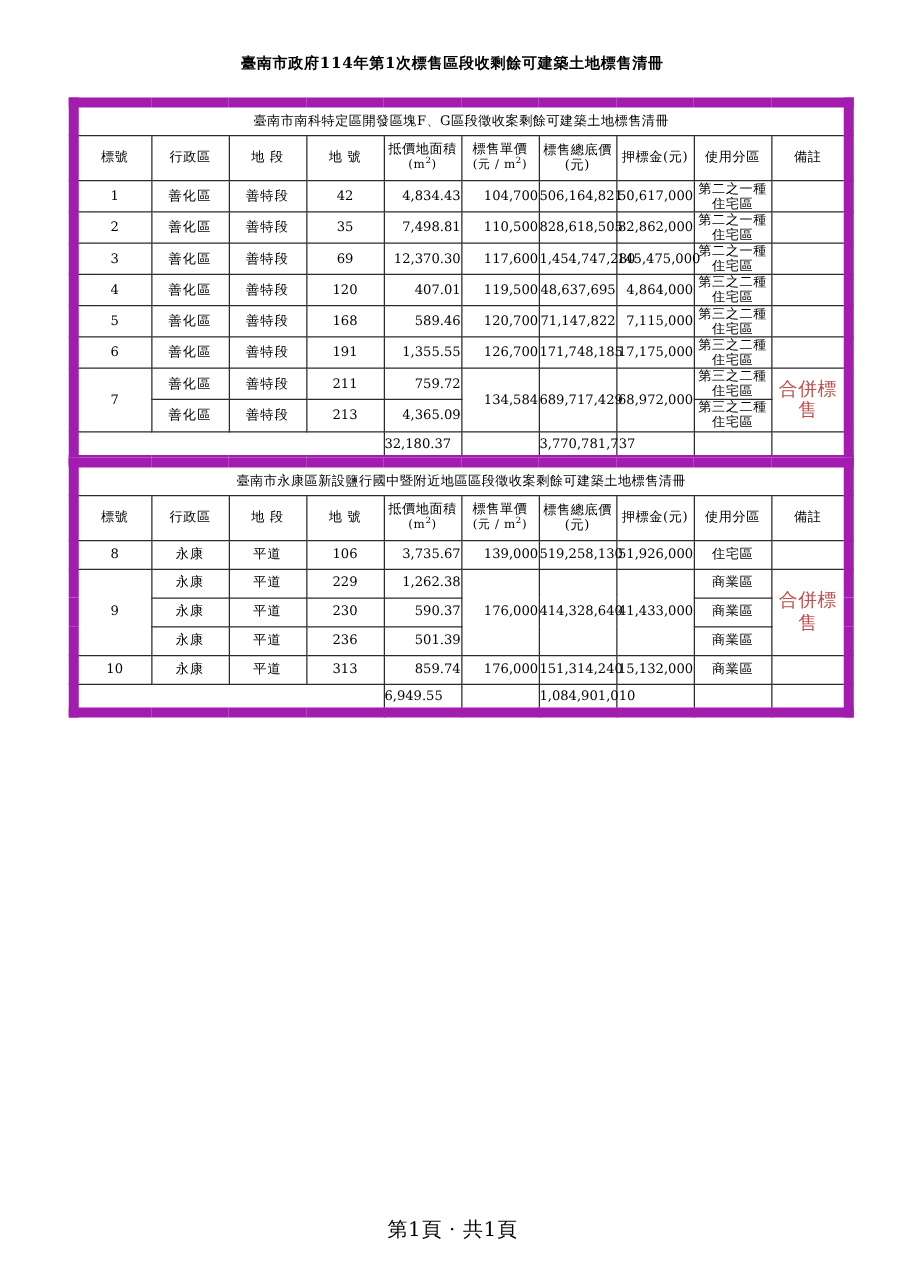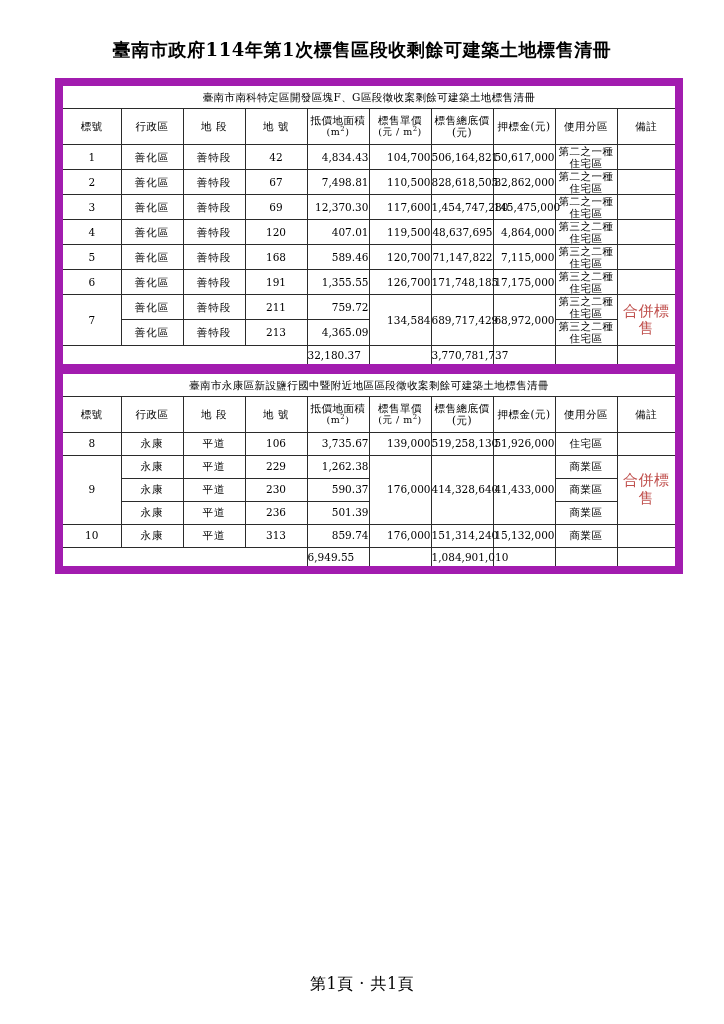--- a/index.html
+++ b/index.html
@@ -26,21 +26,21 @@
     box-sizing: border-box;
   }
 
   
   .doc-title {
     position: absolute;
     top: 40px;
     left: 0;
     width: 724px;
     text-align: center;
-    font-size: 18px;
+    font-size: 12px;
     font-weight: bold;
     letter-spacing: 0.6px;
     line-height: 20px;
     white-space: nowrap;
   }
 
   
   .sale-table {
     position: absolute;
     left: 55px;
@@ -177,21 +177,21 @@
           <td class="c-unit c-unit-merged">104,700</td>
           <td class="c-total c-total-merged">506,164,821</td>
           <td class="c-deposit c-deposit-merged">50,617,000</td>
           <td class="c-zone">第二之一種住宅區</td>
           <td class="c-remark"></td>
         </tr>
         <tr class="data-row">
           <td class="c-no">2</td>
           <td class="c-dist">善化區</td>
           <td class="c-sect">善特段</td>
-          <td class="c-lotno">67</td>
+          <td class="c-lotno">35</td>
           <td class="c-area">7,498.81</td>
           <td class="c-unit c-unit-merged">110,500</td>
           <td class="c-total c-total-merged">828,618,505</td>
           <td class="c-deposit c-deposit-merged">82,862,000</td>
           <td class="c-zone">第二之一種住宅區</td>
           <td class="c-remark"></td>
         </tr>
         <tr class="data-row">
           <td class="c-no">3</td>
           <td class="c-dist">善化區</td>

